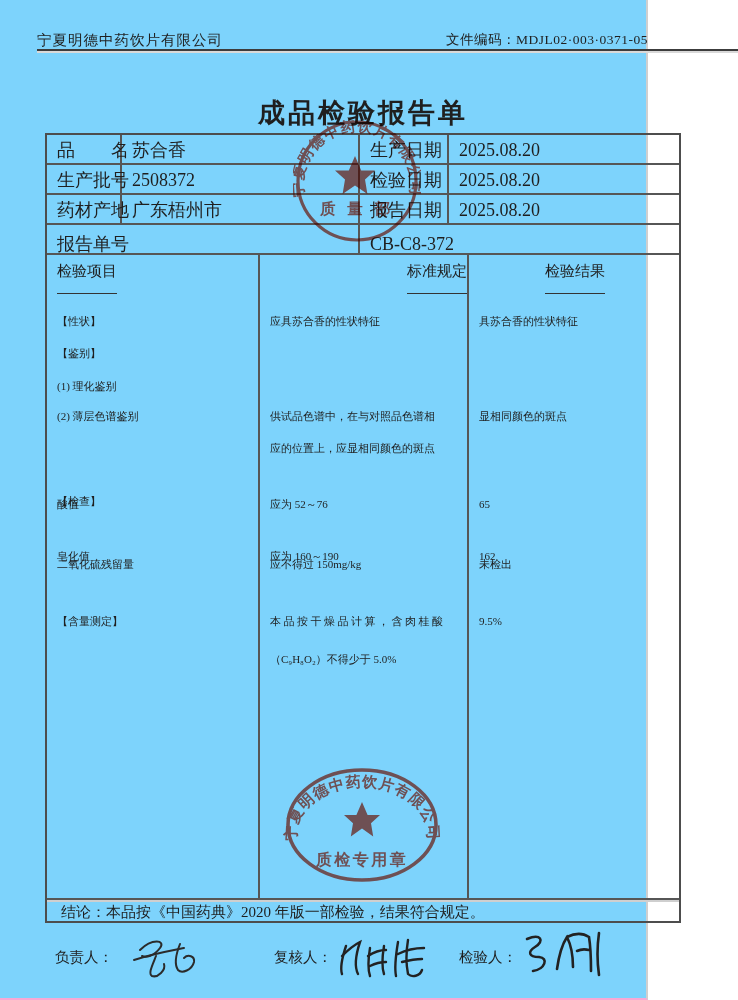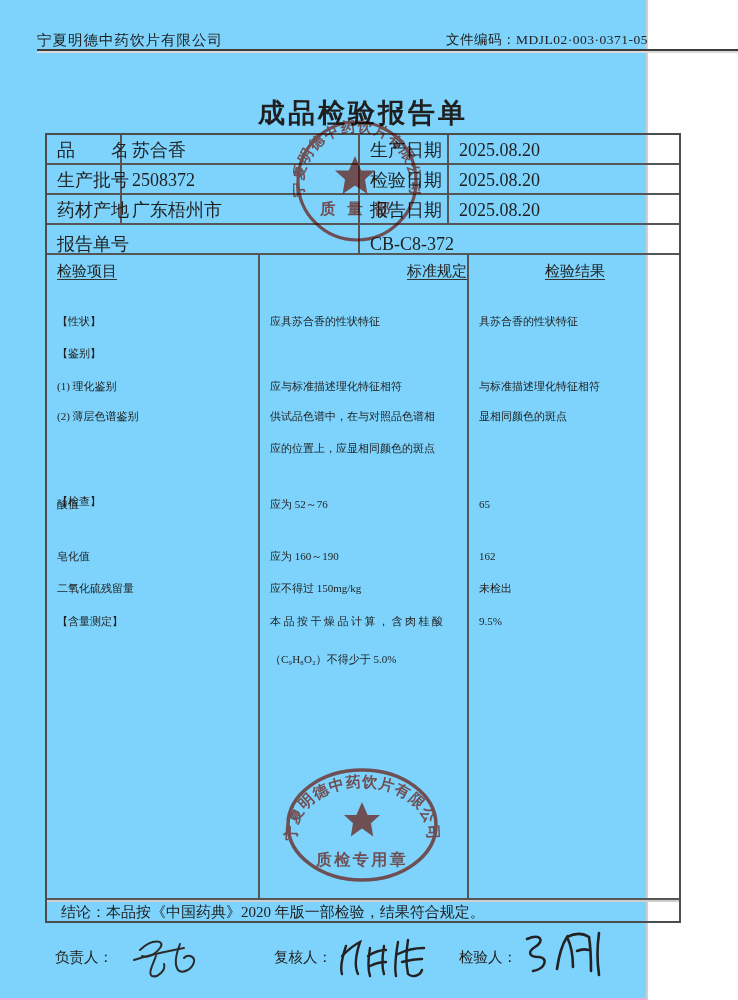--- a/index.html
+++ b/index.html
@@ -28,27 +28,27 @@
   .vc{left:400px; top:0;     height:88px;}
   .vd{left:211px; top:118px; height:645px;}
   .ve{left:420px; top:118px; height:645px;}
 
   .cell { position:absolute; font-size:18px; line-height:28px; height:28px; white-space:nowrap; }
   .r0{top:1px}.r1{top:31px}.r2{top:61px}.r3{top:95px}
   .cl1{left:10px}.cl2{left:85px}.cl3{left:323px}.cl4{left:412px}
 
   
   .th { position:absolute; top:127px; font-size:15px; }
-  .th span { border-bottom:1.5px solid #333; padding-bottom:0; }
+  .th span { border-bottom:1.5px solid #333; padding-bottom:14px; }
   .th1{left:10px;} .th2{left:213px; width:207px; text-align:right;} .th3{left:422px; width:212px; text-align:center;}
 
   .bc { position:absolute; font-size:11px; line-height:22px; white-space:nowrap; }
   .c1{left:10px} .c2{left:223px} .c3{left:432px}
   .t175{top:175px}.t207{top:207px}.t240{top:240px}.t270{top:270px}.t302{top:302px}
-  .t355{top:355px}.t377{top:358px}.t410{top:410px}.t442{top:442px}.t475{top:475px}.t513{top:513px}
+  .t355{top:355px}.t377{top:358px}.t410{top:410px}.t442{top:418px}.t475{top:475px}.t513{top:513px}
   .sp { letter-spacing:2.5px; }
 
   .conclusion { position:absolute; left:14px; top:765px; width:610px; font-size:15px; line-height:25px; white-space:nowrap; }
 
   
   .sig-label { position:absolute; font-size:14.5px; top:948px; }
   .sl1{left:55px}.sl2{left:274px}.sl3{left:459px}
   .sig-svg { position:absolute; }
   .sg1{left:122px; top:930px;}.sg2{left:332px; top:930px;}.sg3{left:515px; top:925px;}
 
@@ -103,22 +103,20 @@
     <div class="th th2"><span>标准规定</span></div>
     <div class="th th3"><span>检验结果</span></div>
 
     <div class="bc c1 t175">【性状】</div>
     <div class="bc c2 t175">应具苏合香的性状特征</div>
     <div class="bc c3 t175">具苏合香的性状特征</div>
 
     <div class="bc c1 t207">【鉴别】</div>
 
     <div class="bc c1 t240">(1) 理化鉴别</div>
-    <div class="bc c2 t240">应与标准描述理化特征相符</div>
-    <div class="bc c3 t240">与标准描述理化特征相符</div>
 
     <div class="bc c1 t270">(2) 薄层色谱鉴别</div>
     <div class="bc c2 t270">供试品色谱中，在与对照品色谱相</div>
     <div class="bc c2 t302">应的位置上，应显相同颜色的斑点</div>
     <div class="bc c3 t270">显相同颜色的斑点</div>
 
     <div class="bc c1 t355">【检查】</div>
 
     <div class="bc c1 t377">酸值</div>
     <div class="bc c2 t377">应为 52～76</div>

